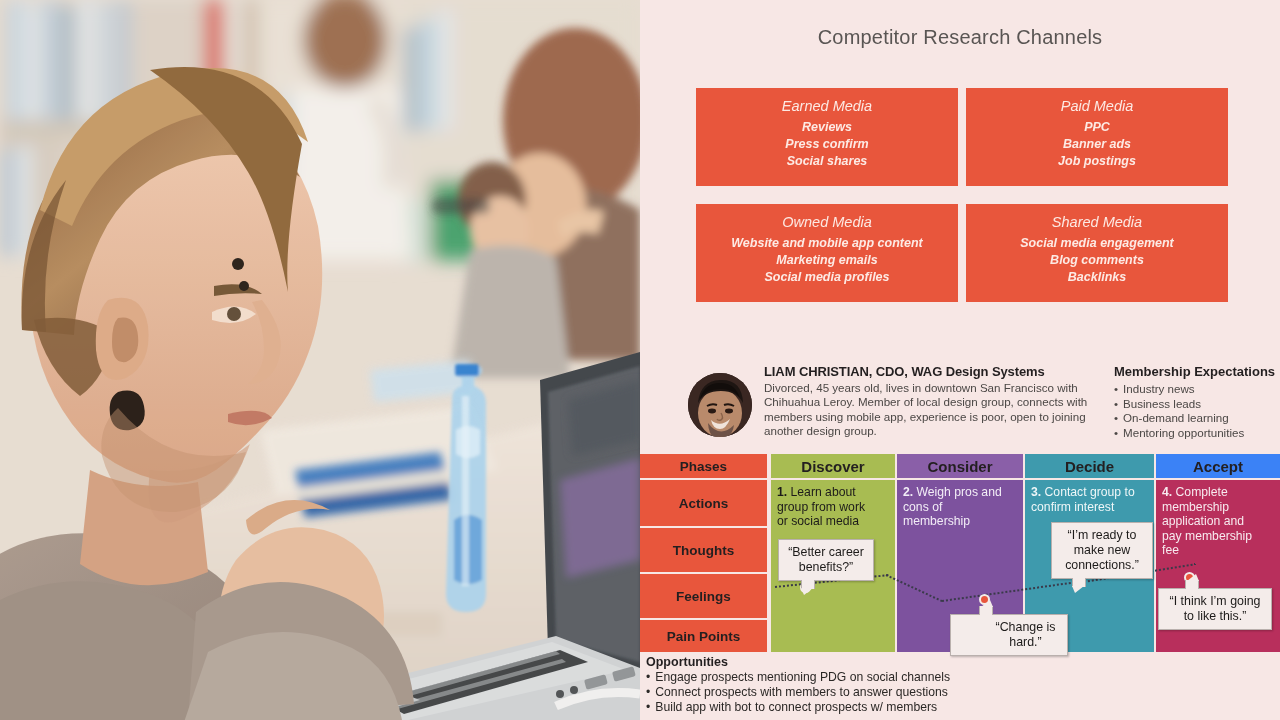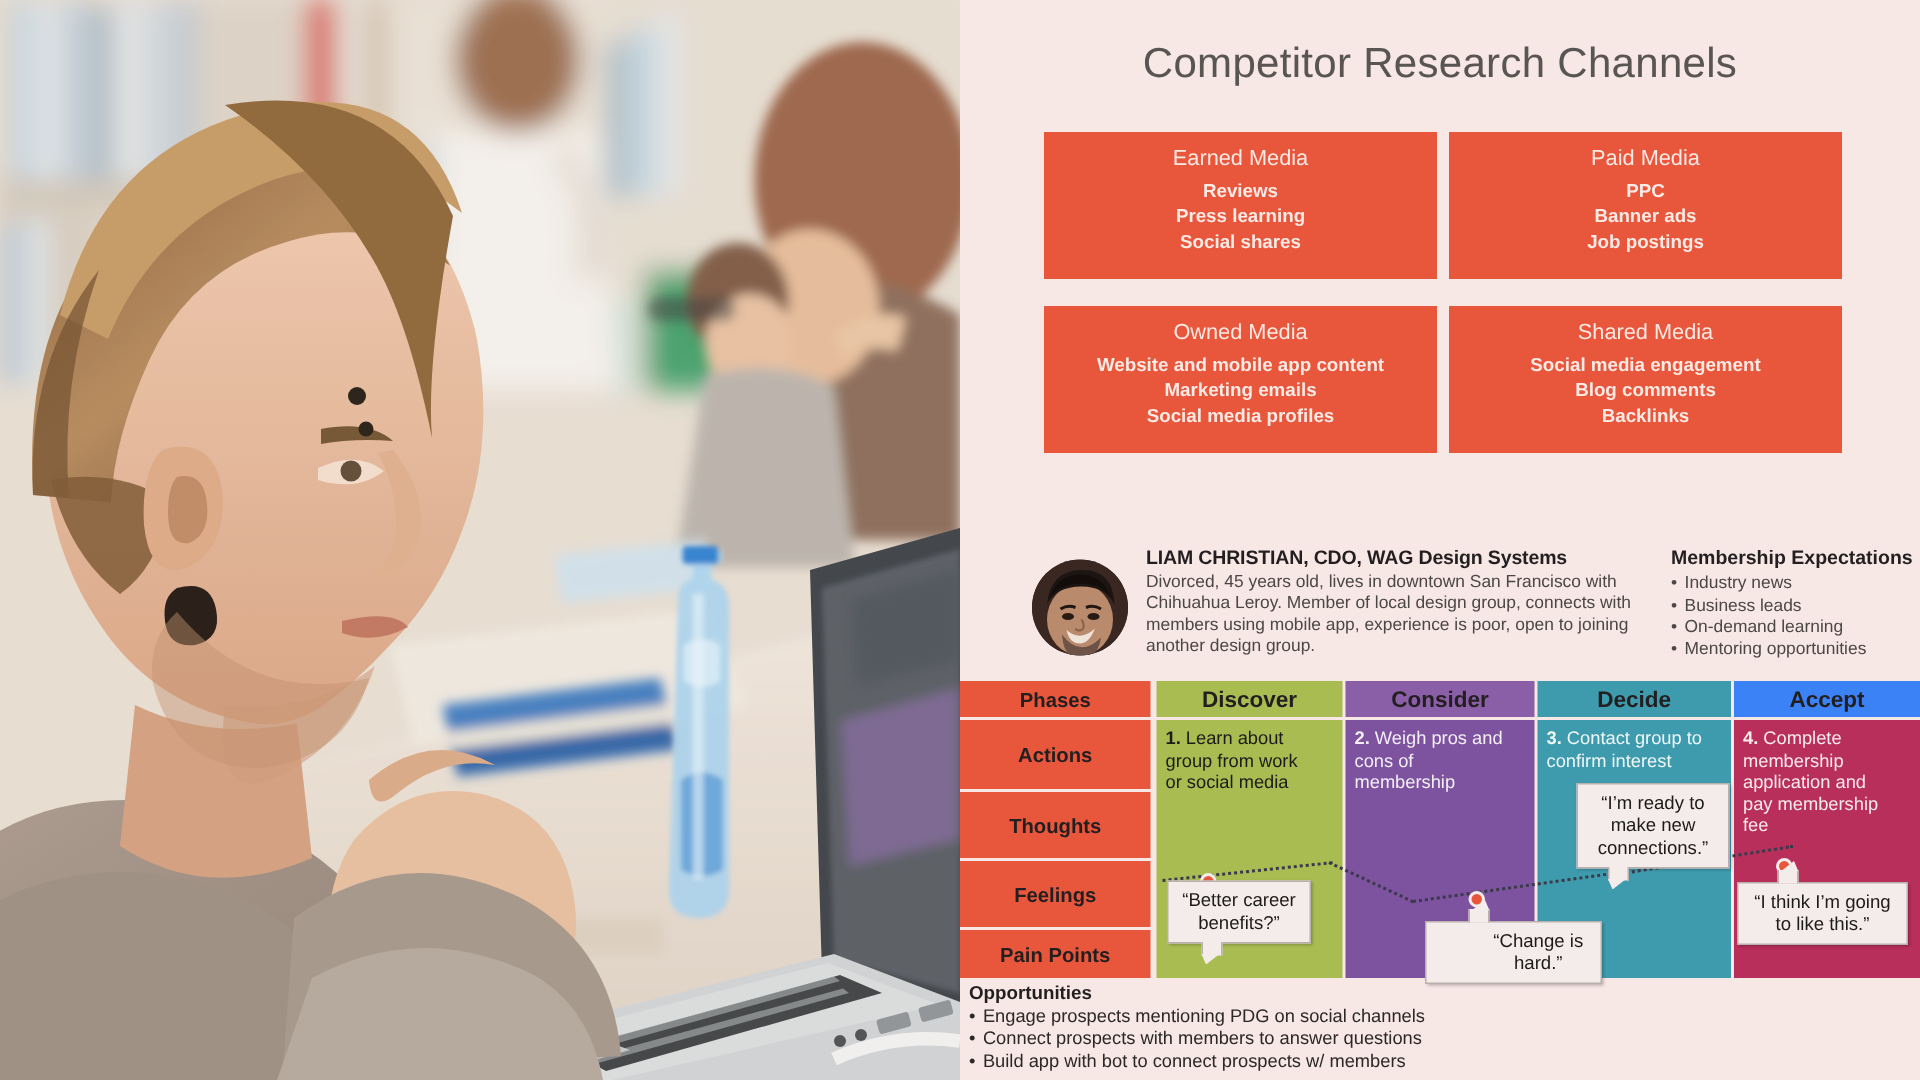--- a/index.html
+++ b/index.html
@@ -18,25 +18,25 @@
   .photo svg{display:block;width:640px;height:720px;}
 
   
   .slide{
     position:absolute;left:640px;top:0;width:640px;height:720px;
     background:#f7e7e5;
   }
 
   .slide-title{
     position:absolute;left:0;top:26px;width:640px;text-align:center;
-    font-size:28px;color:#595553;font-weight:300;letter-spacing:.2px;
-  }
-
-  
-  .media-grid{position:absolute;left:56px;top:88px;width:532px;}
+    font-size:20px;color:#595553;font-weight:300;letter-spacing:.2px;
+  }
+
+  
+  .media-grid{position:absolute;left:56px;top:88px;width:532px;font-style:italic;}
   .media-row{display:flex;gap:8px;}
   .media-row + .media-row{margin-top:18px;}
   .media-box{
     flex:1 1 0;background:#e8563c;color:#fbeae4;
     padding:10px 6px 12px 6px;box-sizing:border-box;
     text-align:center;min-height:98px;
   }
   .media-box h3{
     margin:0 0 6px 0;font-size:14.5px;font-weight:400;color:#fde9e3;
   }
@@ -297,21 +297,21 @@
 
   <div class="slide">
 
     <div class="slide-title">Competitor Research Channels</div>
 
     <div class="media-grid">
       <div class="media-row">
         <div class="media-box">
           <h3>Earned Media</h3>
           <p>Reviews</p>
-          <p>Press learning</p>
+          <p>Press confirm</p>
           <p>Social shares</p>
         </div>
         <div class="media-box">
           <h3>Paid Media</h3>
           <p>PPC</p>
           <p>Banner ads</p>
           <p>Job postings</p>
         </div>
       </div>
       <div class="media-row">
@@ -406,21 +406,21 @@
       <div class="dotline" style="left:135px;top:132px;width:114px;transform:rotate(-6deg);transform-origin:left center;"></div>
       <div class="dotline" style="left:246px;top:120px;width:62px;transform:rotate(25deg);transform-origin:left center;"></div>
       <div class="dotline" style="left:302px;top:146px;width:138px;transform:rotate(-8deg);transform-origin:left center;"></div>
       <div class="dotline" style="left:437px;top:128px;width:120px;transform:rotate(-9deg);transform-origin:left center;"></div>
 
       <div class="dot" style="left:160px;top:128px;"></div>
       <div class="dot" style="left:339px;top:140px;"></div>
       <div class="dot" style="left:432px;top:123px;"></div>
       <div class="dot" style="left:544px;top:118px;"></div>
 
-      <div class="bubble" style="left:138px;top:85px;width:96px;margin-top:48px;">
+      <div class="bubble" style="left:138px;top:85px;width:96px;">
         <span>“Better career benefits?”</span>
         <span class="tail" style="left:22px;bottom:-9px;"></span>
       </div>
 
       <div class="bubble" style="left:310px;top:160px;width:118px;padding-left:40px;">
         <span>“Change is hard.”</span>
         <span class="tail" style="left:28px;top:-9px;transform:rotate(180deg);"></span>
       </div>
 
       <div class="bubble" style="left:411px;top:68px;width:102px;">

